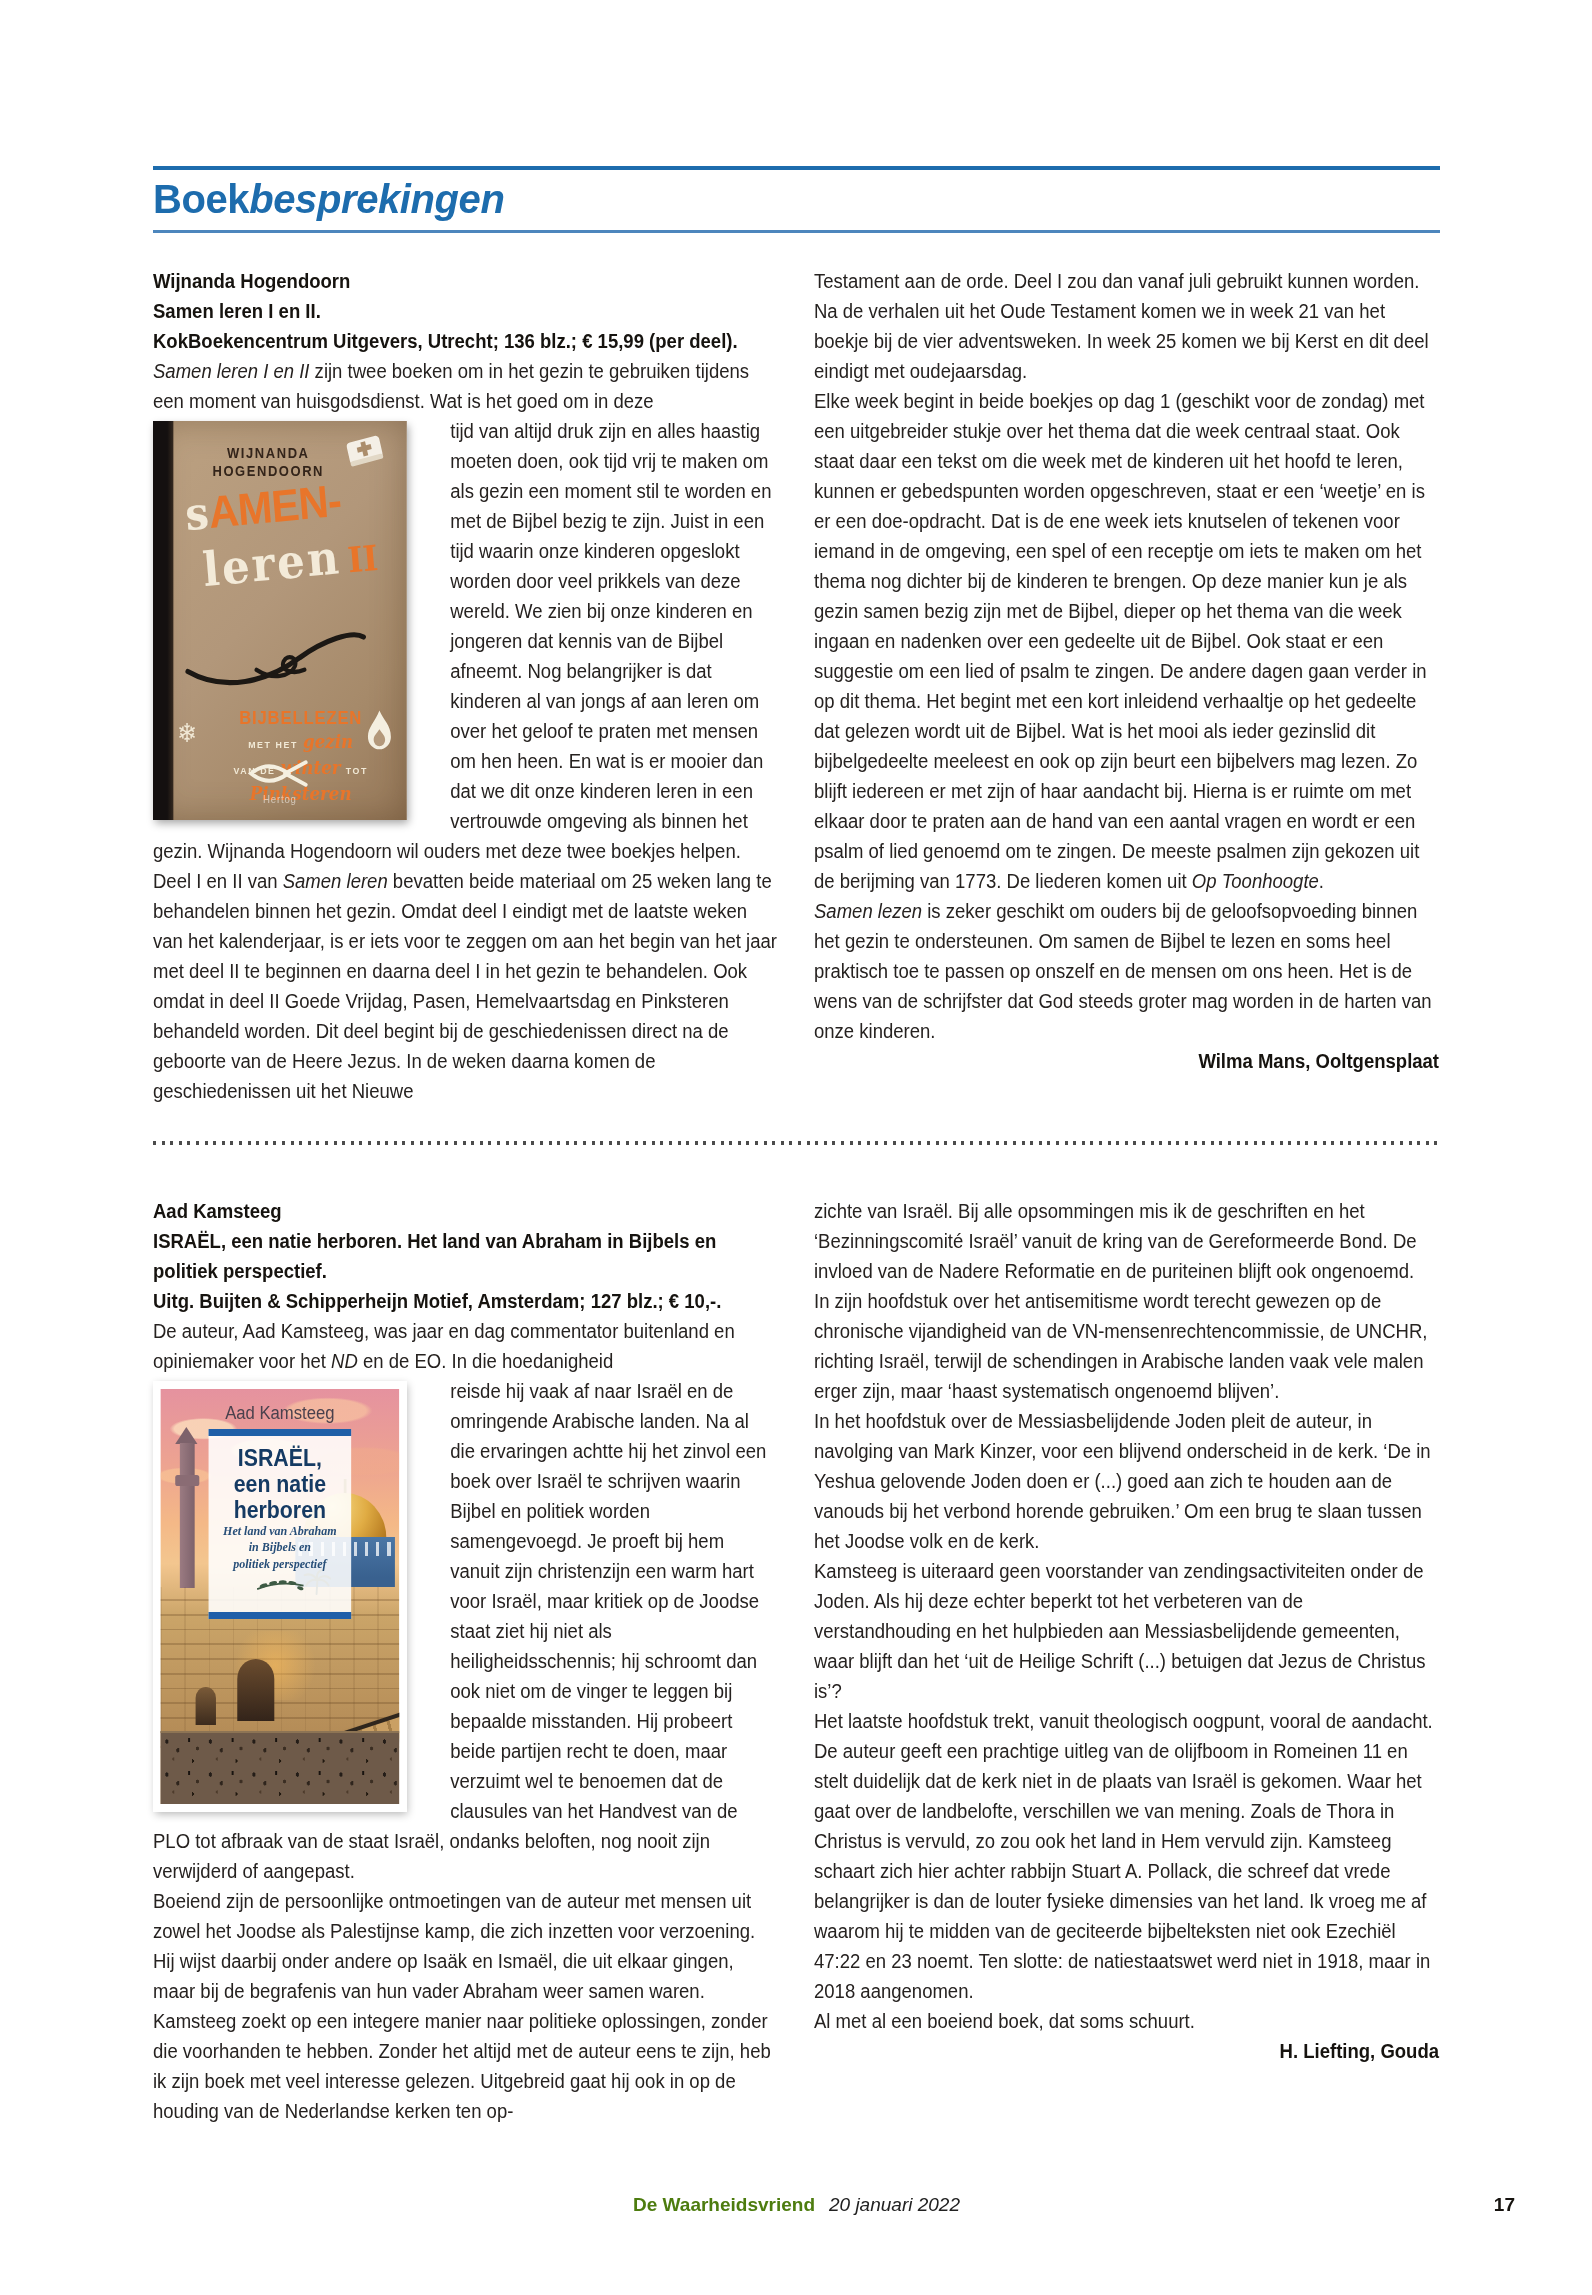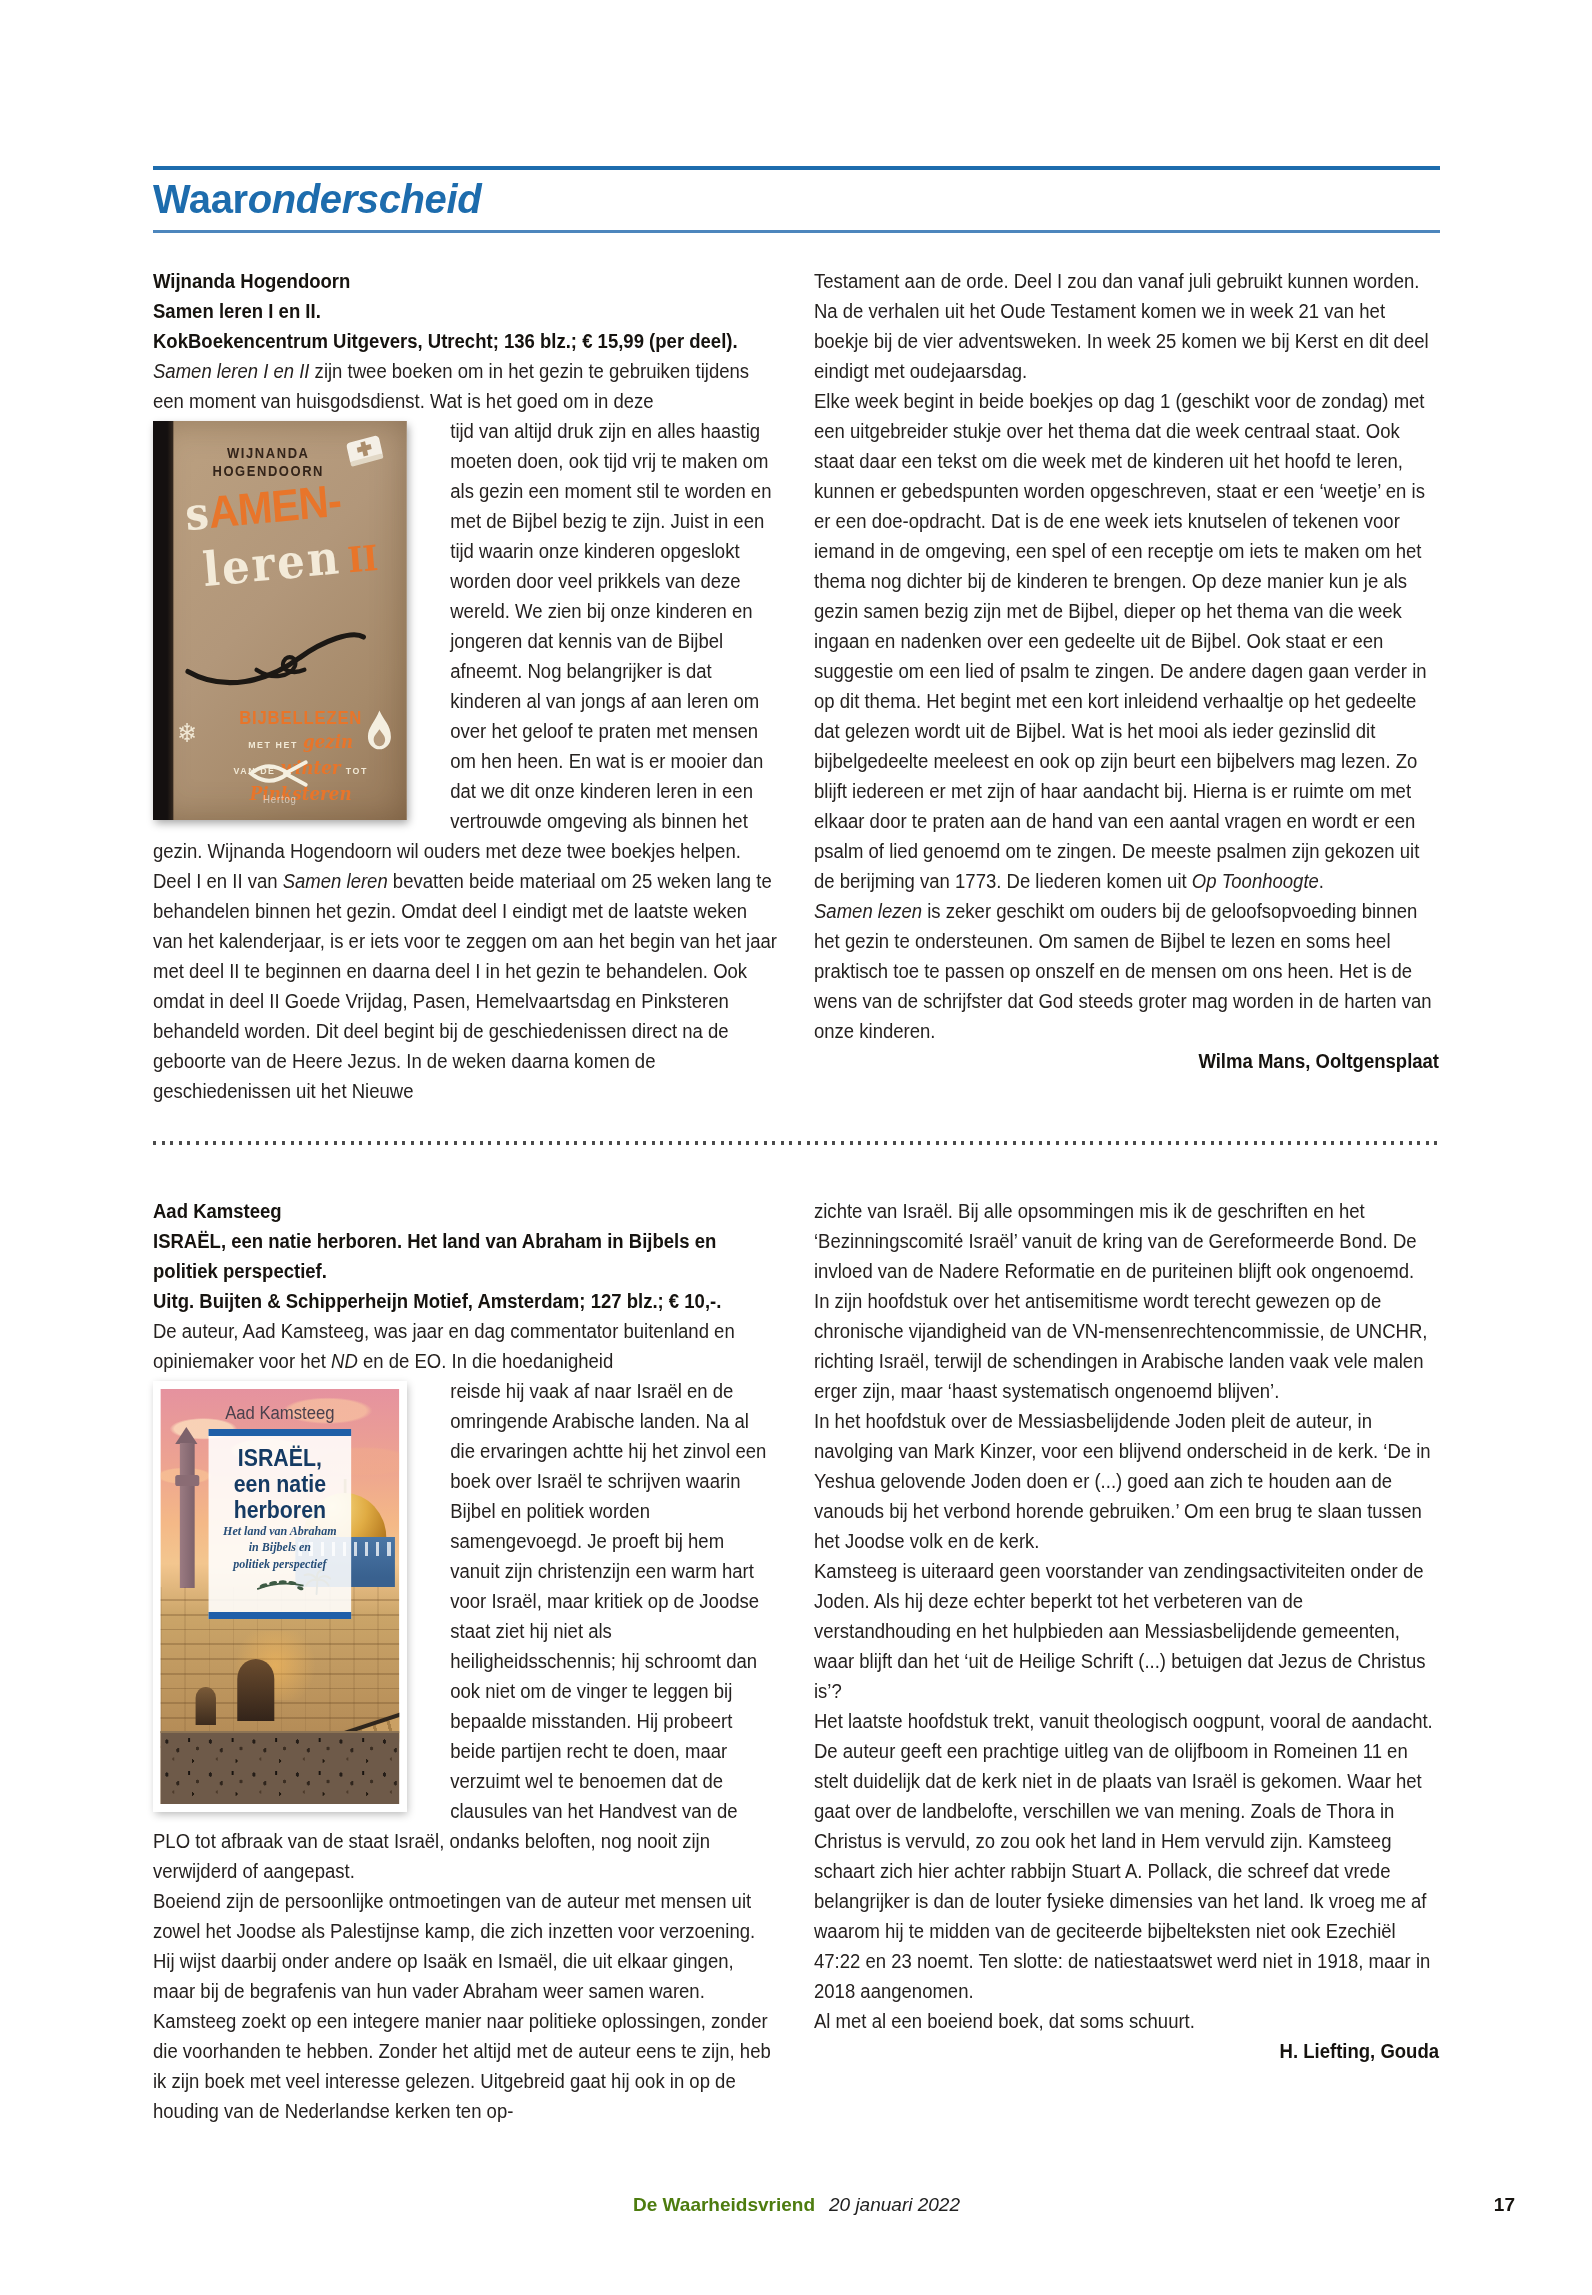--- a/index.html
+++ b/index.html
@@ -120,21 +120,21 @@
   .c2-panel .ps:first-of-type{margin-top:6px;}
   .c2-laurel{margin-top:5.2px;}
 </style>
 </head>
 <body>
 
 <div class="page">
 
   <header class="masthead">
     <div class="rule-top"></div>
-    <h1><b>Waar</b><i>onderscheid</i></h1>
+    <h1><b>Boek</b><i>besprekingen</i></h1>
     <div class="rule-bottom"></div>
   </header>
 
   <section class="review r1">
     <div class="col">
         <div class="colw">
       <div class="meta">
         <div>Wijnanda Hogendoorn</div>
         <div>Samen leren I en II.</div>
         <div class="nowrap">KokBoekencentrum Uitgevers, Utrecht; 136 blz.; € 15,99 (per deel).</div>

